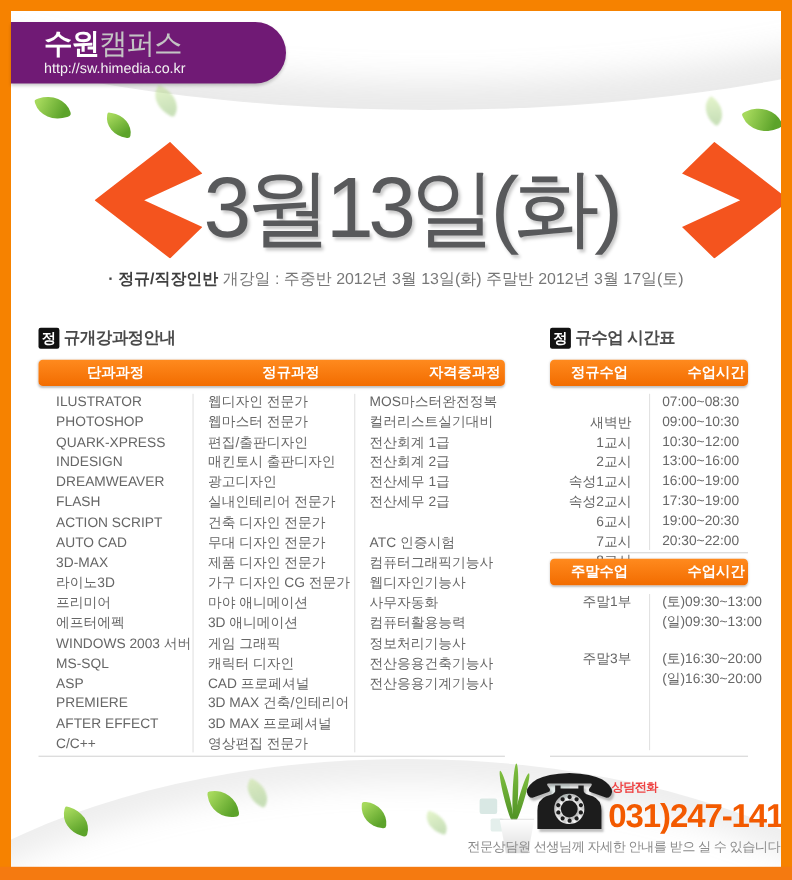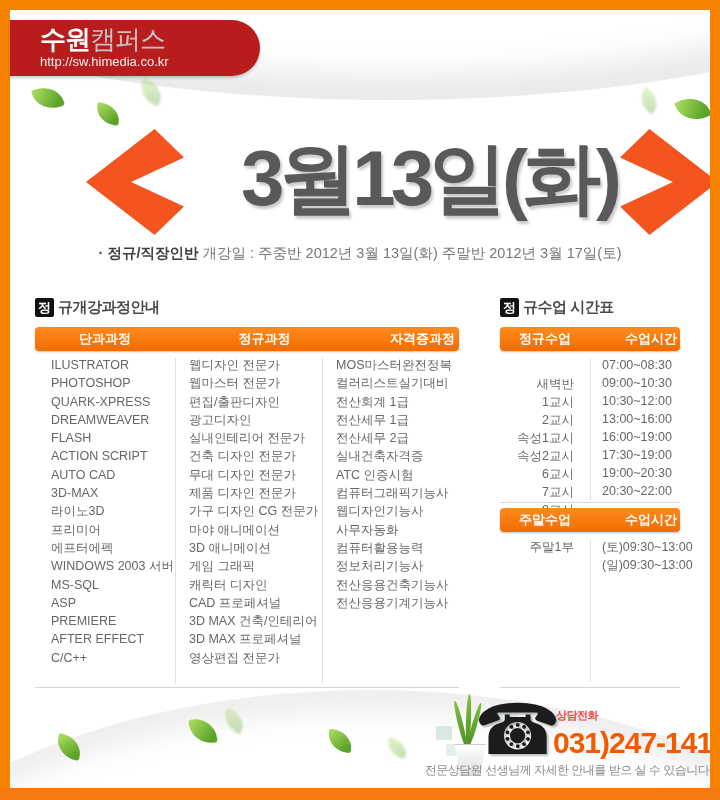--- a/index.html
+++ b/index.html
@@ -15,39 +15,39 @@
 
   
   .swoosh { position:absolute; border-radius:50%; pointer-events:none; }
   .swoosh.top { left:-260px; top:-330px; width:1300px; height:430px;
     box-shadow: inset 0 -26px 28px rgba(160,160,160,.22); }
   .swoosh.bottom { left:-180px; top:690px; width:1100px; height:600px;
     box-shadow: inset 0 22px 26px rgba(170,170,170,.20); }
 
   
   .campus-bar { position:absolute; left:10px; top:20px; width:250px; height:56px;
-    background:#b91c1c; border-radius:0 30px 30px 0; z-index:7; padding:5px 0 0 30px;
+    background:#701a75; border-radius:0 30px 30px 0; z-index:7; padding:5px 0 0 30px;
     box-shadow:0 2px 3px rgba(0,0,0,.2); }
   .campus-line { font-size:26px; line-height:28px; letter-spacing:-1px; }
   .campus-bold { color:#ffffff; font-weight:bold; }
   .campus-rest { color:#c4c4c4; font-weight:normal; }
   .campus-url  { font-size:13px; color:#f2f2f2; margin-top:1px; letter-spacing:0; }
 
   
   .leaf { position:absolute; background:linear-gradient(135deg,#a6d95c 10%,#5ca32a 80%);
     border-radius:8% 85% 12% 85%; z-index:2; }
   .leaf.faded { opacity:.32; filter:blur(1px); }
 
   
   .chev { position:absolute; width:98px; height:106px; background:#f4541e; z-index:3;
     filter:drop-shadow(2px 3px 2px rgba(0,0,0,.28)); }
   .chev.left  { left:86px;  top:129px; clip-path:polygon(70% 0%,100% 27%,46% 50%,100% 73%,70% 100%,0% 50%); }
   .chev.right { left:620px; top:129px; clip-path:polygon(30% 0%,0% 27%,54% 50%,0% 73%,30% 100%,100% 50%); }
-  .banner-title { position:absolute; left:185px; top:126px; width:432px; text-align:right;
-    font-size:78px; font-weight:bold; color:#58595b; letter-spacing:-5px; line-height:104px;
+  .banner-title { position:absolute; left:185px; top:136px; width:432px; text-align:left;
+    font-size:78px; font-weight:normal; color:#58595b; letter-spacing:-5px; line-height:104px;
     text-shadow:2px 3px 3px rgba(0,0,0,.22); z-index:3; white-space:nowrap; }
   .banner-sub { position:absolute; left:0; top:244px; width:720px; text-align:center;
     font-size:14.5px; color:#777; z-index:3; }
   .banner-sub .mk  { color:#444; font-weight:bold; }
   .banner-sub .bld { color:#3f3f3f; font-weight:bold; }
 
   
   .sec-title { position:absolute; z-index:4; display:flex; align-items:center; gap:4px; }
   .sec-title .badge { display:inline-block; width:19px; height:19px; background:#111;
     color:#fff; font-weight:bold; font-size:13px; line-height:19px; text-align:center; border-radius:2px; }
@@ -161,33 +161,37 @@
         <span class="c1">PHOTOSHOP</span>
         <span class="c2">웹마스터 전문가</span>
         <span class="c3">컬러리스트실기대비</span>
       </div>
     <div class="crow">
         <span class="c1">QUARK-XPRESS</span>
         <span class="c2">편집/출판디자인</span>
         <span class="c3">전산회계 1급</span>
       </div>
     <div class="crow">
+        <span class="c1">INDESIGN</span>
+        <span class="c2">매킨토시 출판디자인</span>
+        <span class="c3">전산회계 2급</span>
+      </div>
+    <div class="crow">
         <span class="c1">DREAMWEAVER</span>
         <span class="c2">광고디자인</span>
         <span class="c3">전산세무 1급</span>
       </div>
     <div class="crow">
         <span class="c1">FLASH</span>
         <span class="c2">실내인테리어 전문가</span>
         <span class="c3">전산세무 2급</span>
       </div>
     <div class="crow">
         <span class="c1">ACTION SCRIPT</span>
         <span class="c2">건축 디자인 전문가</span>
-        <span class="c3">실내건축자격증</span>
       </div>
     <div class="crow">
         <span class="c1">AUTO CAD</span>
         <span class="c2">무대 디자인 전문가</span>
         <span class="c3">ATC 인증시험</span>
       </div>
     <div class="crow">
         <span class="c1">3D-MAX</span>
         <span class="c2">제품 디자인 전문가</span>
         <span class="c3">컴퓨터그래픽기능사</span>
@@ -296,20 +300,27 @@
   </div>
 
   <div class="wetable">
     <div class="wegroup">
       <span class="name">주말1부</span>
       <span class="times">
         <div>(토)09:30~13:00</div>
         <div>(일)09:30~13:00</div>
       </span>
     </div>
+    <div class="wegroup">
+      <span class="name">주말3부</span>
+      <span class="times">
+        <div>(토)16:30~20:00</div>
+        <div>(일)16:30~20:00</div>
+      </span>
+    </div>
   </div>
   <div class="vline" style="left:590px;top:540px;height:142px;"></div>
   <div class="hline" style="left:500px;top:687px;width:180px;"></div>
 
   <div class="leaf" style="left:56px;top:736px;width:26px;height:22px;transform:rotate(16deg);"></div>
   <div class="leaf" style="left:190px;top:718px;width:26px;height:26px;transform:rotate(-8deg);"></div>
   <div class="leaf faded" style="left:222px;top:712px;width:24px;height:18px;transform:rotate(30deg);"></div>
   <div class="leaf" style="left:328px;top:730px;width:24px;height:22px;transform:rotate(6deg);"></div>
   <div class="leaf faded" style="left:386px;top:740px;width:22px;height:16px;transform:rotate(20deg);"></div>
 

